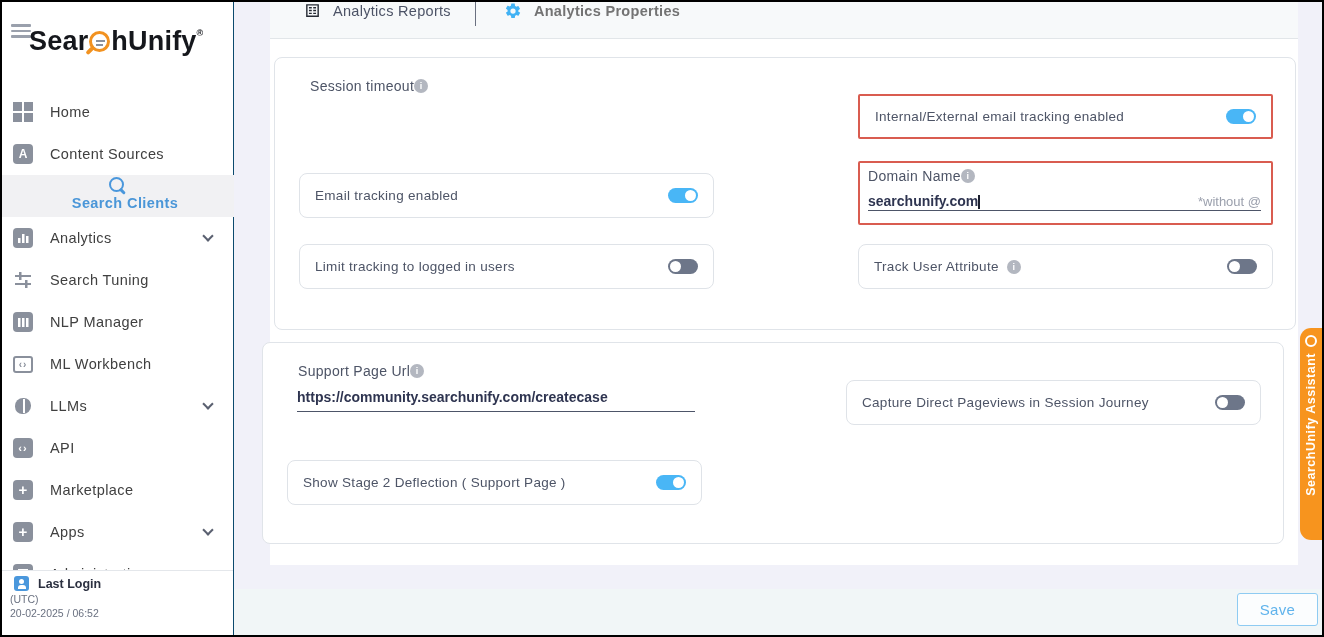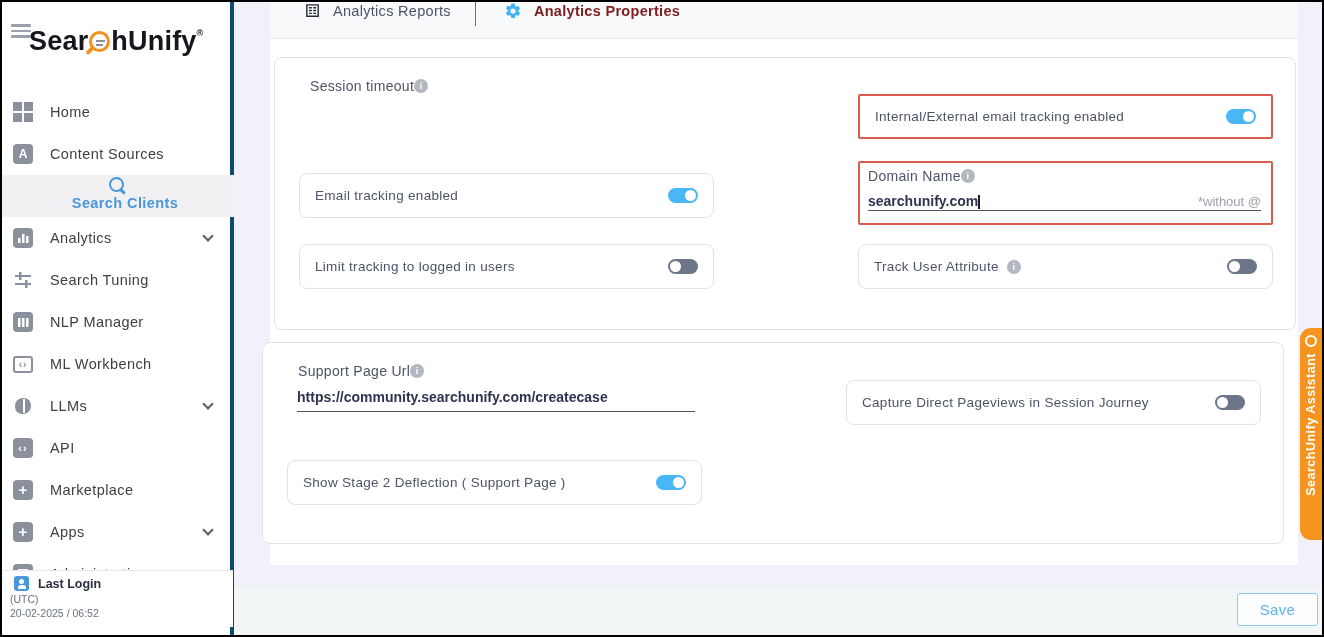--- a/index.html
+++ b/index.html
@@ -1,20 +1,20 @@
 <!DOCTYPE html>
 <html><head>
 <meta charset="utf-8">
 <style>
   * { margin:0; padding:0; box-sizing:border-box; }
   html,body { width:1324px; height:637px; font-family:"Liberation Sans", sans-serif; background:#fff; }
   .frame { position:relative; width:1324px; height:637px; border:2px solid #000; background:#f1f1f9; overflow:hidden; }
 
   
-  .sidebar { position:absolute; left:0; top:0; width:232px; height:633px; background:#fff; border-right:4px solid #0c4a6e; z-index:5;padding-left:40px; }
+  .sidebar { position:absolute; left:0; top:0; width:232px; height:633px; background:#fff; border-right:1px solid #0c4a6e; z-index:5;padding-left:40px; }
   .hamburger { position:absolute; left:9px; top:22px; width:20px; height:14px; cursor:pointer; }
   .hamburger span { display:block; height:2.5px; background:#9aa0ac; margin-bottom:3px; border-radius:1px; }
   .logo { position:absolute; left:27px; top:24px; font-size:27px; font-weight:bold; color:#15171c; letter-spacing:.2px; white-space:nowrap; }
   .logo .mag { display:inline-block; position:relative; width:21px; height:21px; border:3.5px solid #f29220; border-radius:50%; vertical-align:-2px; margin:0 1px;
     background-image:linear-gradient(#8a909c,#8a909c),linear-gradient(#8a909c,#8a909c);
     background-size:9px 2px,7px 2px; background-position:4px 6px,4px 10px; background-repeat:no-repeat; }
   .logo .mag::after { content:''; position:absolute; width:3.5px; height:9px; background:#f29220; left:-4px; bottom:-6px; transform:rotate(45deg); border-radius:2px; }
   .logo sup { font-size:9px; color:#15171c; vertical-align:14px; }
 
   .nav { position:absolute; left:0; top:89px; width:232px; }
@@ -56,21 +56,21 @@
   .ll-icon::before { content:''; position:absolute; left:5px; top:3px; width:5px; height:5px; background:#fff; border-radius:50%; }
   .ll-icon::after { content:''; position:absolute; left:3.5px; top:9px; width:8px; height:4px; background:#fff; border-radius:3px 3px 0 0; }
   .ll-title { font-size:12.5px; font-weight:bold; color:#2b3040; margin-left:9px; }
   .ll-sub { font-size:10.5px; color:#6a7180; margin-top:2px; }
 
   
   .tabbar { position:absolute; left:268px; top:0; width:1028px; height:37px; background:#f7f9fa; border-bottom:1px solid #e2e6e9;
     display:flex; align-items:flex-start; padding-left:34px; z-index:3; }
   .tab { display:flex; align-items:center; gap:12px; cursor:pointer; }
   .tab-label { font-size:14.5px; color:#4c5366; letter-spacing:.3px; }
-  .tab.active .tab-label { color:#7f1d1d; font-weight:bold; }
+  .tab.active .tab-label { color:#737373; font-weight:bold; }
   .tab-divider { width:1px; height:24px; background:#6a7080; margin:0 28px 0 24px; }
 
   
   .content-bg { position:absolute; left:268px; top:37px; width:1028px; height:526px; background:#fff; z-index:1; }
   .card { position:absolute; background:#fff; border:1px solid #e0e4e9; border-radius:8px; z-index:2; }
   .card1 { left:272px; top:55px; width:1022px; height:273px; }
   .card2 { left:260px; top:340px; width:1022px; height:202px; }
 
   .field-label { font-size:14px; color:#4d5466; letter-spacing:.3px; display:flex; align-items:center; }
   .info { display:inline-flex; width:14px; height:14px; border-radius:50%; background:#b3b7c0; color:#fff; font-size:9px; font-weight:bold;

